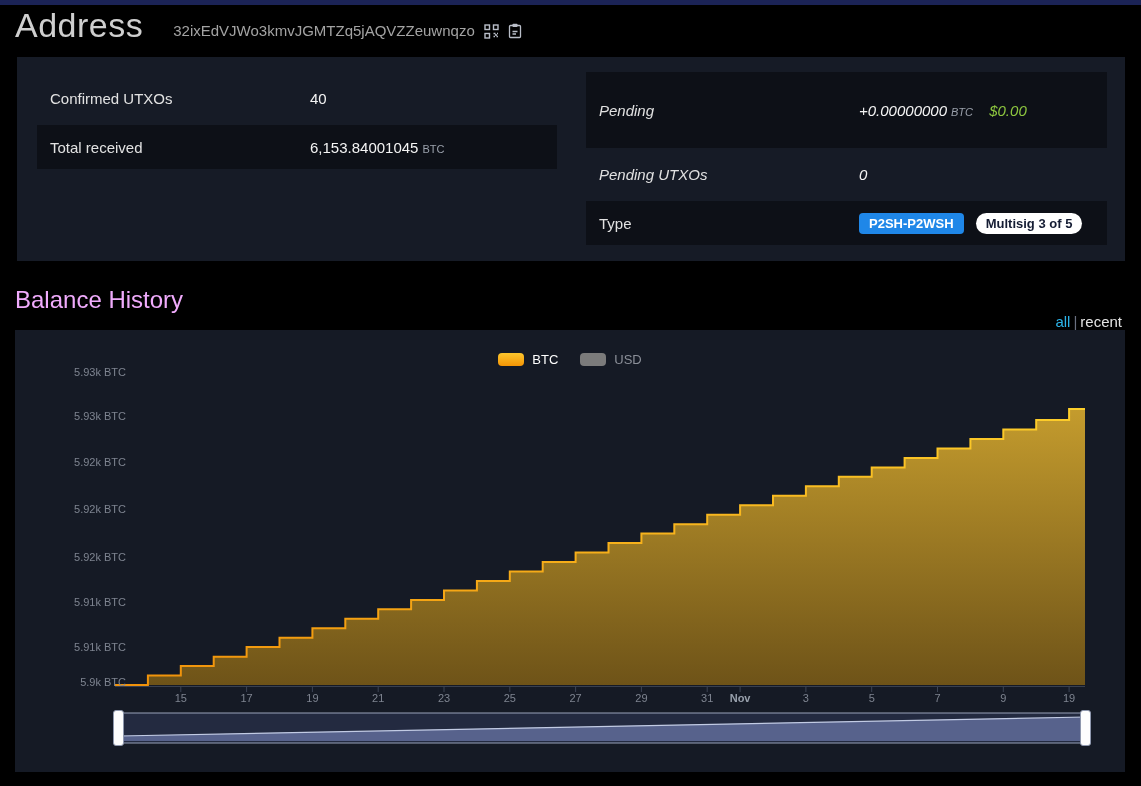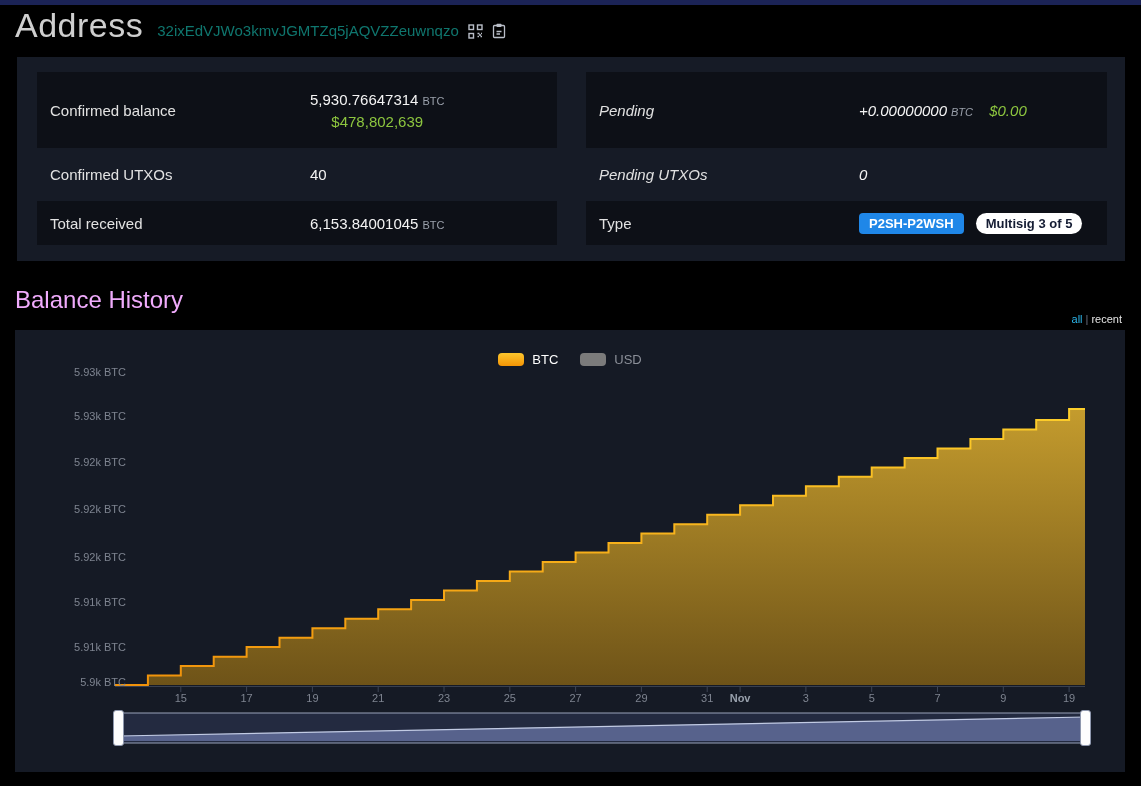--- a/index.html
+++ b/index.html
@@ -6,21 +6,21 @@
   html,body { background:#000; }
   body {
     width:1141px; height:786px; position:relative; overflow:hidden;
     font-family:"Liberation Sans", sans-serif; color:#e8e8e8;
   }
   .top-strip { position:absolute; top:0; left:0; width:100%; height:5px; background:#1b2356; }
 
   
   .header { position:absolute; top:6px; left:15px; display:flex; align-items:center; }
   .page-title { font-size:34px; font-weight:400; color:#cfcfcf; letter-spacing:0.5px; }
-  .addr { font-size:15px; color:#0f766e; margin-left:14px; margin-top:10px; cursor:pointer; }
+  .addr { font-size:15px; color:#a3a3a3; margin-left:30px; margin-top:10px; cursor:pointer; }
   .hicon { margin-left:9px; margin-top:11px; display:inline-flex; cursor:pointer; }
   .hicon svg { display:block; }
 
   
   .stats { position:absolute; left:17px; top:57px; width:1108px; height:204px; background:#161b26; }
   .stat-table { position:absolute; top:15px; width:520px; }
   .stat-table.left { left:20px; }
   .stat-table.right { left:569px; width:521px; }
   .srow { display:flex; align-items:center; width:100%; }
   .srow.stripe { background:#0d1017; }
@@ -33,21 +33,21 @@
   .usd-green { color:#8dc63f; }
   .two-line { display:inline-block; text-align:center; }
   .two-line .line2 { margin-top:5px; font-size:15px; }
   .it { font-style:italic; }
   .badge { display:inline-block; font-size:13px; font-weight:bold; padding:3px 10px; }
   .badge-blue { background:#1f87e8; color:#fff; border-radius:4px; }
   .badge-gold { background:#ffffff; color:#141c33; border-radius:11px; margin-left:8px; }
 
   
   .bh-title { position:absolute; left:15px; top:286px; font-size:24px; font-weight:400; color:#f0abfc; }
-  .range-links { position:absolute; right:19px; top:313px; font-size:11px; }
+  .range-links { position:absolute; right:19px; top:313px; font-size:15px; }
   .range-links .lnk-all { color:#2cb4e9; cursor:pointer; }
   .range-links .sep { color:#6a7080; margin:0 3px; }
   .range-links .lnk-recent { color:#e4e4e4; cursor:pointer; }
 
   
   .chart-panel { position:absolute; left:15px; top:330px; width:1110px; height:442px; background:#151a25; }
   .legend { position:absolute; top:22px; left:0; width:100%; display:flex; justify-content:center; gap:22px; }
   .legend-item { display:flex; align-items:center; gap:8px; cursor:pointer; }
   .swatch { width:26px; height:13px; border-radius:4px; }
   .swatch-btc { background:linear-gradient(180deg,#fcc62d 0%,#f59505 100%); }
@@ -83,29 +83,20 @@
       <rect x="1.5" y="2.5" width="11" height="12" rx="1"></rect>
       <rect x="4.5" y="0.8" width="5" height="3.2" rx="0.8" fill="#b9bec8" stroke="none"></rect>
       <path d="M4.5 8.5h5M4.5 11h3.5"></path>
     </svg>
   </span>
 </div>
 
 <div class="stats">
 
   <div class="stat-table left">
-    <div class="srow r1 stripe">
-      <div class="slabel">Confirmed balance</div>
-      <div class="sval">
-        <span class="two-line">
-          <span class="line1"><span>5,930.76647314</span><span class="unit">BTC</span></span>
-          <div class="line2 usd-green">$478,802,639</div>
-        </span>
-      </div>
-    </div>
     <div class="srow r2">
       <div class="slabel">Confirmed UTXOs</div>
       <div class="sval">40</div>
     </div>
     <div class="srow r3 stripe">
       <div class="slabel">Total received</div>
       <div class="sval">
         <span>6,153.84001045</span><span class="unit">BTC</span>
       </div>
     </div>

